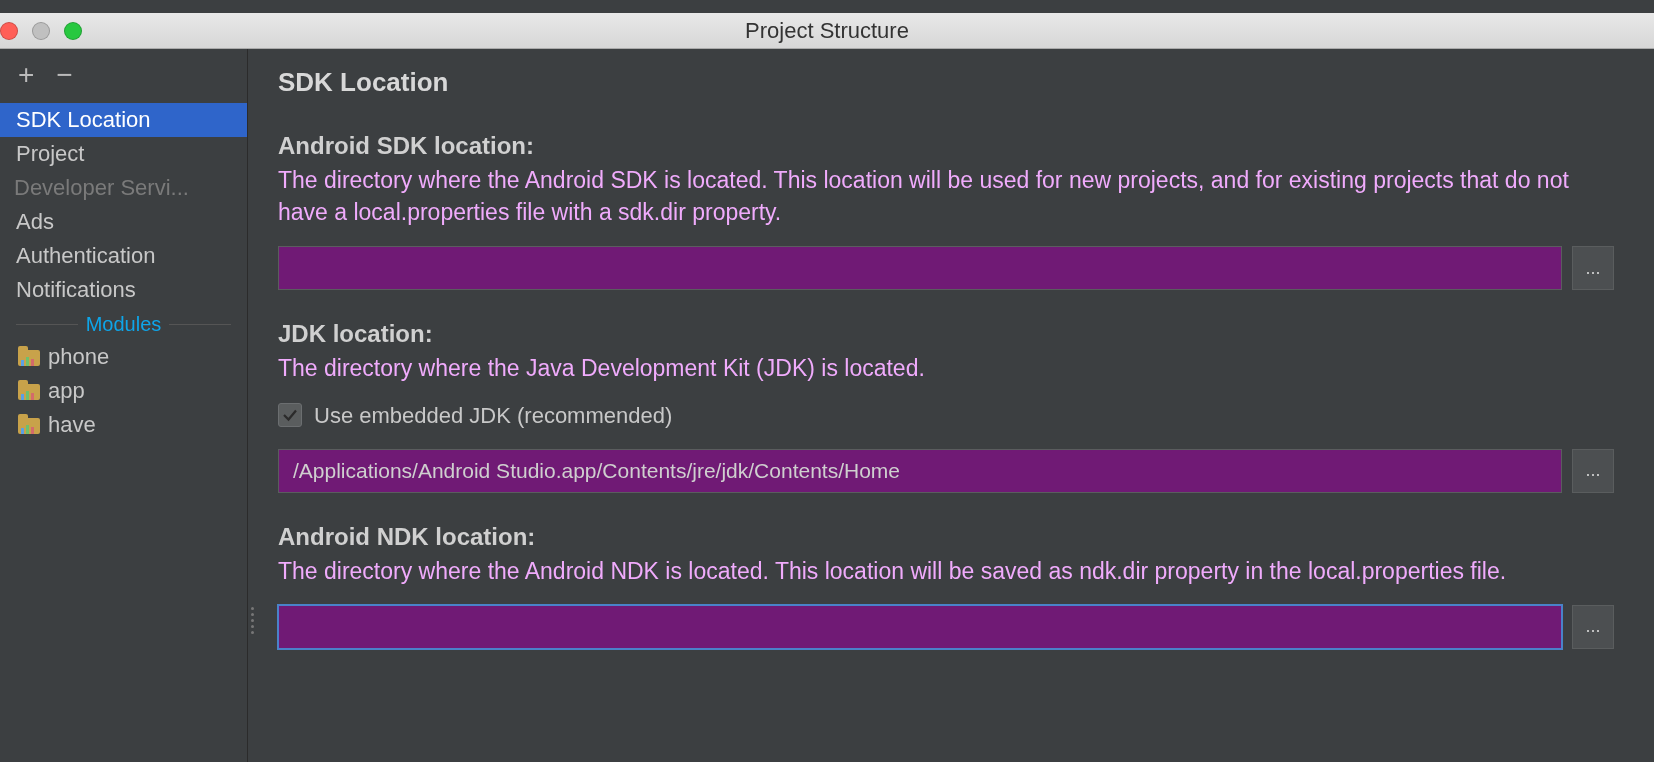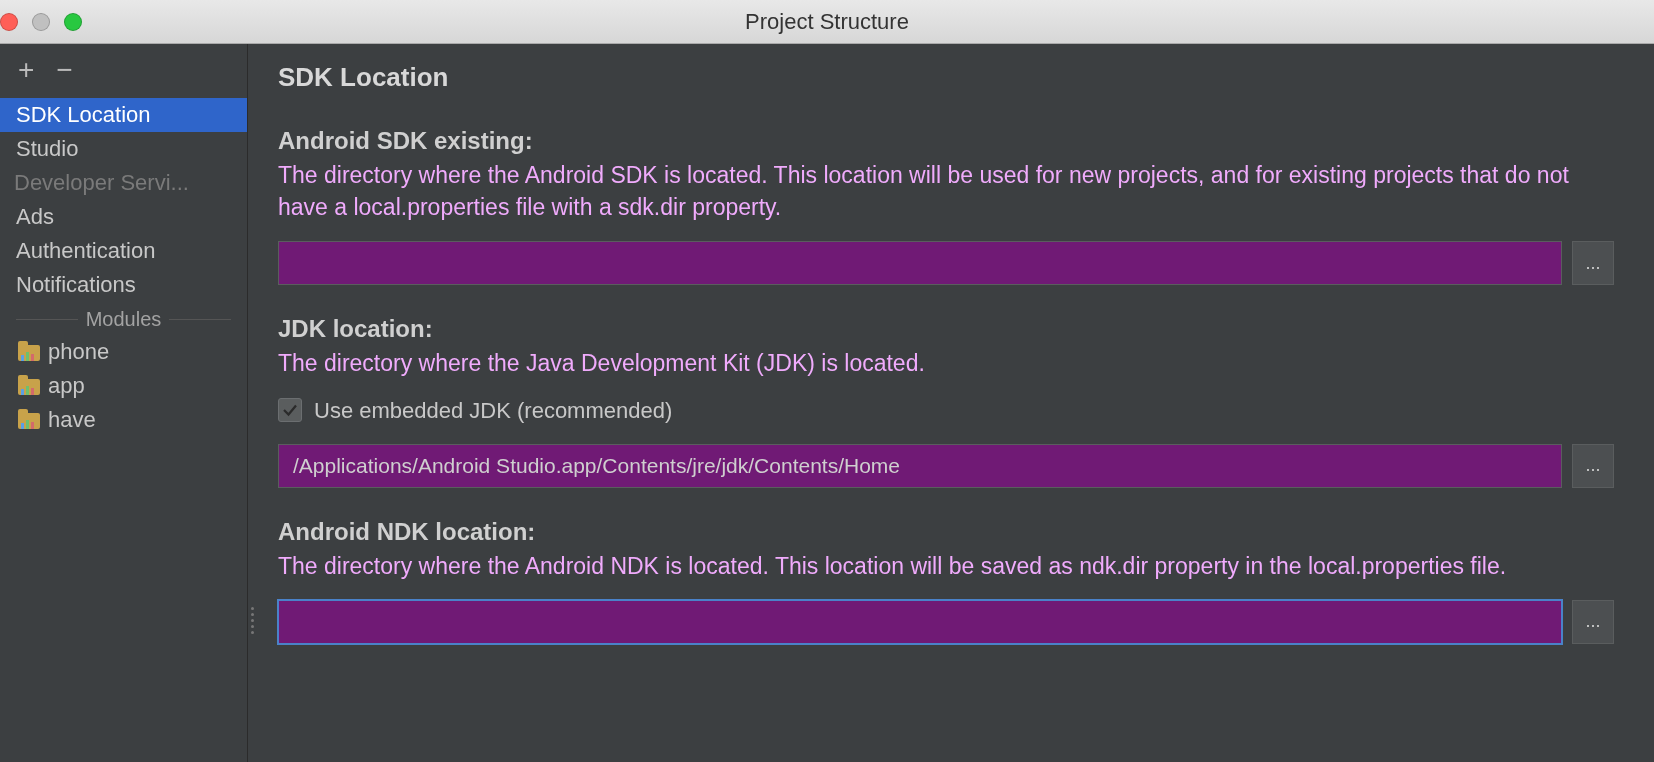--- a/index.html
+++ b/index.html
@@ -5,27 +5,28 @@
   * { box-sizing: border-box; margin: 0; padding: 0; }
   body {
     font-family: "Lucida Grande", "Helvetica Neue", Arial, sans-serif;
     background: #3c3f41;
     color: #bbbbbb;
     width: 1654px;
     height: 762px;
     overflow: hidden;
   }
   .titlebar {
-    height: 44px;
+    height: 36px;
     background: linear-gradient(#e8e8e8, #d7d7d7);
     border-bottom: 1px solid #aaa;
     display: flex;
     align-items: center;
     padding: 0 0;
     position: relative;
+    margin-top: 13px;
   }
   .traffic-lights {
     display: flex;
     gap: 14px;
     align-items: center;
   }
   .traffic-light {
     width: 18px; height: 18px; border-radius: 50%;
     border: 1px solid rgba(0,0,0,0.2);
   }
@@ -83,21 +84,21 @@
     font-size: 22px;
     color: #7a7a7a;
     white-space: nowrap;
     overflow: hidden;
     text-overflow: ellipsis;
   }
   .sidebar-modules-header {
     display: flex;
     align-items: center;
     padding: 6px 8px 4px 8px;
-    color: #a3a3a3;
+    color: #0ea5e9;
     font-size: 20px;
   }
   .sidebar-modules-header::before,
   .sidebar-modules-header::after {
     content: "";
     flex: 1;
     height: 1px;
     background: #555;
     margin: 0 8px;
   }
@@ -235,21 +236,21 @@
   <div class="sidebar">
     <div class="sidebar-toolbar">
       <span class="tb-btn">+</span>
       <span class="tb-btn">−</span>
     </div>
 
     <div class="sidebar-item selected">
       <span>SDK Location</span>
     </div>
     <div class="sidebar-item">
-      <span>Studio</span>
+      <span>Project</span>
     </div>
 
     <div class="sidebar-section">Developer Servi...</div>
 
     <div class="sidebar-item">
       <span>Ads</span>
     </div>
     <div class="sidebar-item">
       <span>Authentication</span>
     </div>
@@ -293,21 +294,21 @@
           </span>
       </span>
       <span>have</span>
     </div>
   </div>
 
   <div class="main">
     <h1>SDK Location</h1>
 
     <div class="field-block">
-      <div class="field-label">Android SDK existing:</div>
+      <div class="field-label">Android SDK location:</div>
       <div class="field-desc">The directory where the Android SDK is located. This location will be used for new projects, and for existing projects that do not have a local.properties file with a sdk.dir property.</div>
       <div class="input-row">
         <input class="text-input" type="text" value="" style="">
         <div class="browse-btn">
           <span>...</span>
         </div>
       </div>
     </div>
 
     <div class="field-block">

